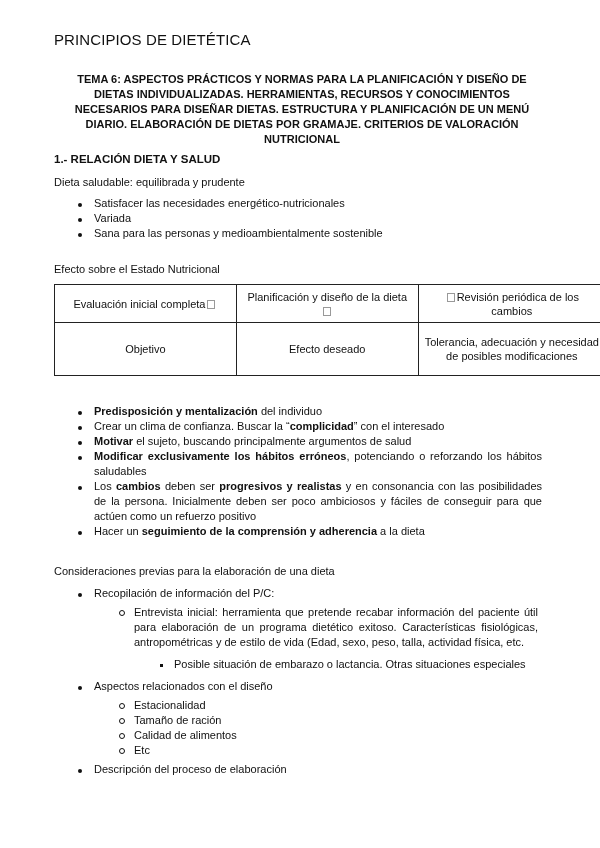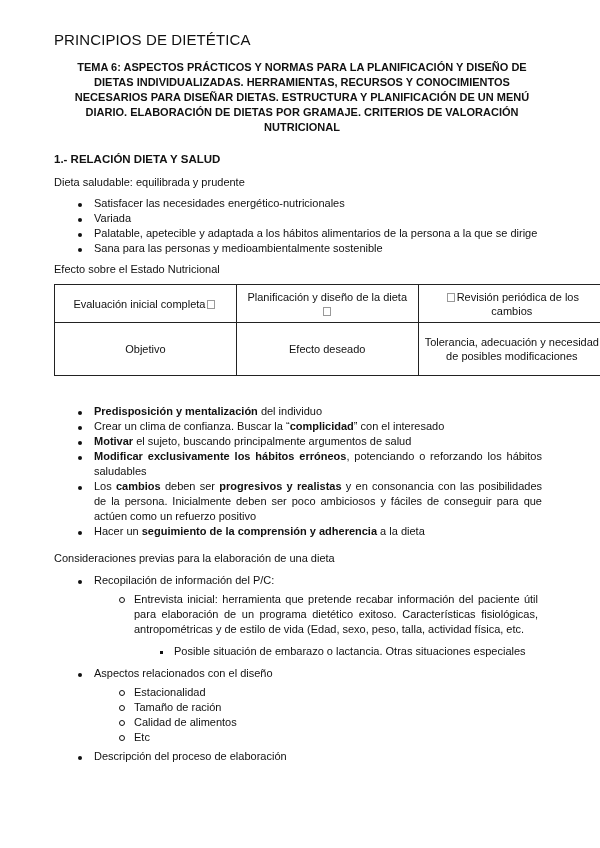--- a/index.html
+++ b/index.html
@@ -27,21 +27,21 @@
       position: absolute;
       left: 54px;
       top: 32px;
       font-size: 15px;
       letter-spacing: 0.1px;
     }
     .title {
       position: absolute;
       left: 64px;
       width: 476px;
-      top: 60px;
+      top: 72px;
       text-align: center;
       font-weight: bold;
       font-size: 11px;
       line-height: 15px;
     }
     .block {
       position: absolute;
       left: 54px;
       width: 492px;
     }
@@ -143,21 +143,20 @@
 
   <div class="block" style="top:152px;">
     <div class="section-heading">1.- RELACIÓN DIETA Y SALUD</div>
   </div>
 
   <div class="block" style="top:175px;">
     <p class="para">Dieta saludable: equilibrada y prudente</p>
     <ul class="l1" style="margin-top:6px;">
       <li><span class="mk"><span class="dot"></span></span><span>Satisfacer las necesidades energético-nutricionales</span></li>
       <li><span class="mk"><span class="dot"></span></span><span>Variada</span></li>
-      <li><span class="mk"><span class="dot"></span></span><span>Palatable, apetecible y adaptada a los hábitos alimentarios de la persona a la que se dirige</span></li>
       <li><span class="mk"><span class="dot"></span></span><span>Sana para las personas y medioambientalmente sostenible</span></li>
     </ul>
   </div>
 
   <div class="block" style="top:262px;">
     <p class="para">Efecto sobre el Estado Nutricional</p>
   </div>
 
   <table class="effect">
     <tbody>
@@ -178,21 +177,21 @@
     <ul class="l1" style="margin-top:7px;">
       <li><span class="mk"><span class="dot"></span></span><b>Predisposición y mentalización</b><span> del individuo</span></li>
       <li><span class="mk"><span class="dot"></span></span><span>Crear un clima de confianza. Buscar la “</span><b>complicidad</b><span>” con el interesado</span></li>
       <li><span class="mk"><span class="dot"></span></span><b>Motivar</b><span> el sujeto, buscando principalmente argumentos de salud</span></li>
       <li class="justify"><span class="mk"><span class="dot"></span></span><b>Modificar exclusivamente los hábitos erróneos</b><span>, potenciando o reforzando los hábitos saludables</span></li>
       <li class="justify"><span class="mk"><span class="dot"></span></span><span>Los </span><b>cambios</b><span> deben ser </span><b>progresivos y realistas</b><span> y en consonancia con las posibilidades de la persona. Inicialmente deben ser poco ambiciosos y fáciles de conseguir para que actúen como un refuerzo positivo</span></li>
       <li><span class="mk"><span class="dot"></span></span><span>Hacer un </span><b>seguimiento de la comprensión y adherencia</b><span> a la dieta</span></li>
     </ul>
   </div>
 
-  <div class="block" style="top:551px;">
+  <div class="block" style="top:564px;">
     <p class="para">Consideraciones previas para la elaboración de una dieta</p>
     <ul class="l1" style="margin-top:7px;">
       <li>
         <span class="mk"><span class="dot"></span></span>
         <span>Recopilación de información del P/C:</span>
         <ul class="l2">
           <li class="justify">
             <span class="mk"><span class="circ"></span></span>
             <span>Entrevista inicial: herramienta que pretende recabar información del paciente útil para elaboración de un programa dietético exitoso. Características fisiológicas, antropométricas y de estilo de vida (Edad, sexo, peso, talla, actividad física, etc.</span>
             <ul class="l3" style="margin-top:7px;">

